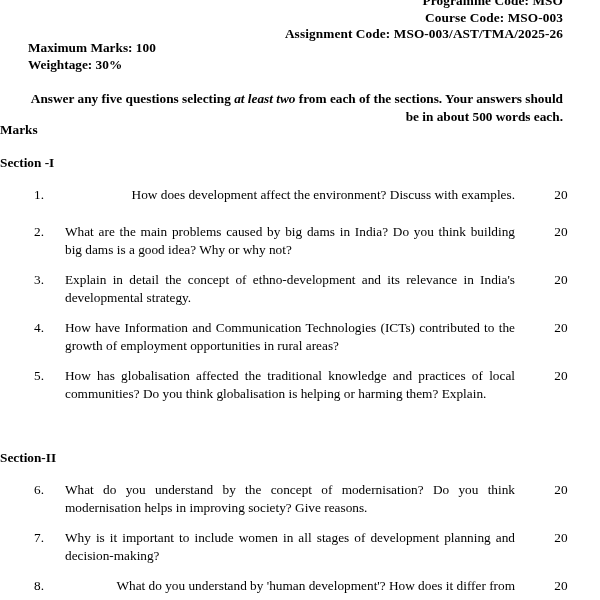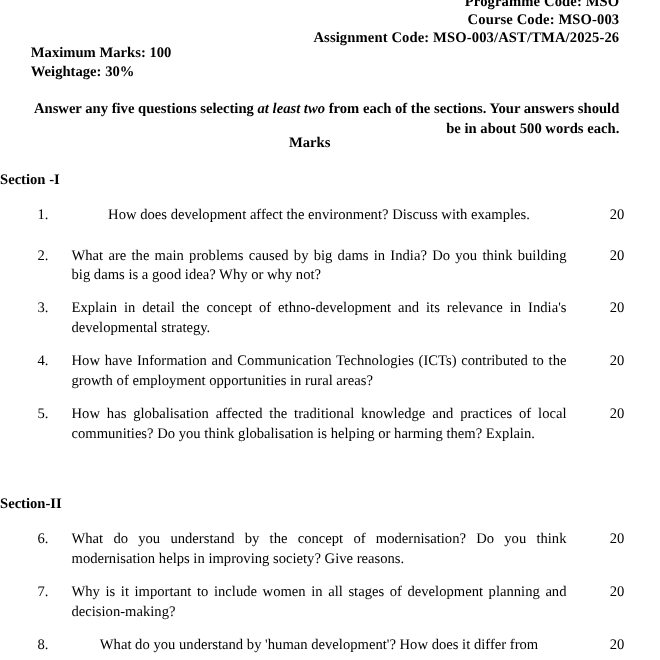--- a/index.html
+++ b/index.html
@@ -57,21 +57,21 @@
     line-height: 17.5px;
     text-align: right;
   }
   .instructions i { font-style: italic; }
 
   .marks-label {
     position: absolute;
     top: 122px;
     left: 0;
     width: 563px;
-    text-align: center;
+    text-align: left;
     font-weight: bold;
     font-size: 13.3px;
   }
 
   
   .section-heading {
     position: absolute;
     left: 0;
     width: 600px;
     font-weight: bold;
@@ -94,21 +94,21 @@
     top: 0;
     width: 22px;
     text-align: left;
   }
   .q .body {
     margin-left: 37px;
     width: 450px;
     text-align: justify;
     text-justify: inter-word;
   }
-  .q .body.nojust { text-align: center; }
+  .q .body.nojust { text-align: right; }
   .q .mark {
     position: absolute;
     left: 513px;
     top: 0;
     width: 40px;
     text-align: center;
   }
 </style>
 </head>
 <body>

